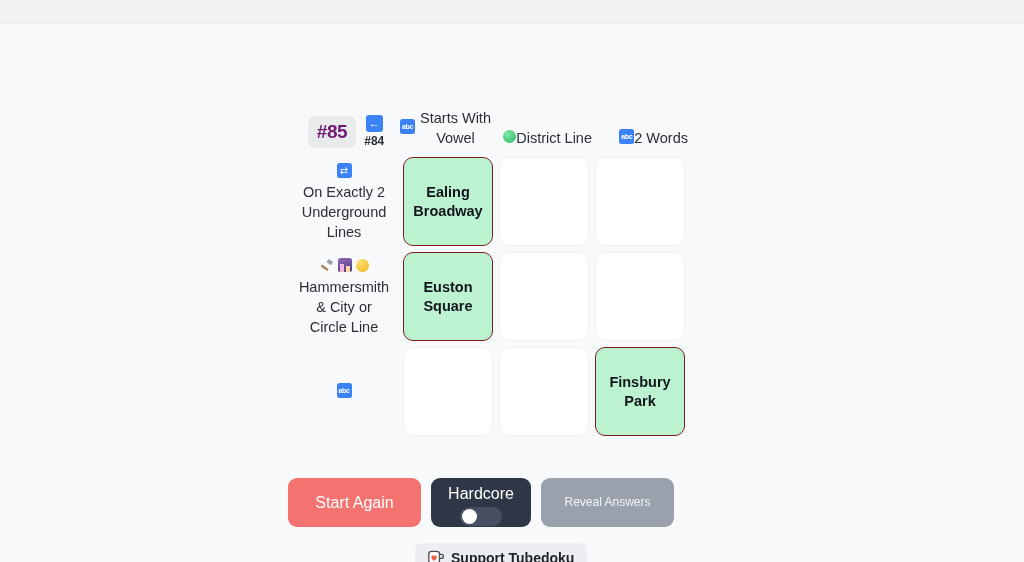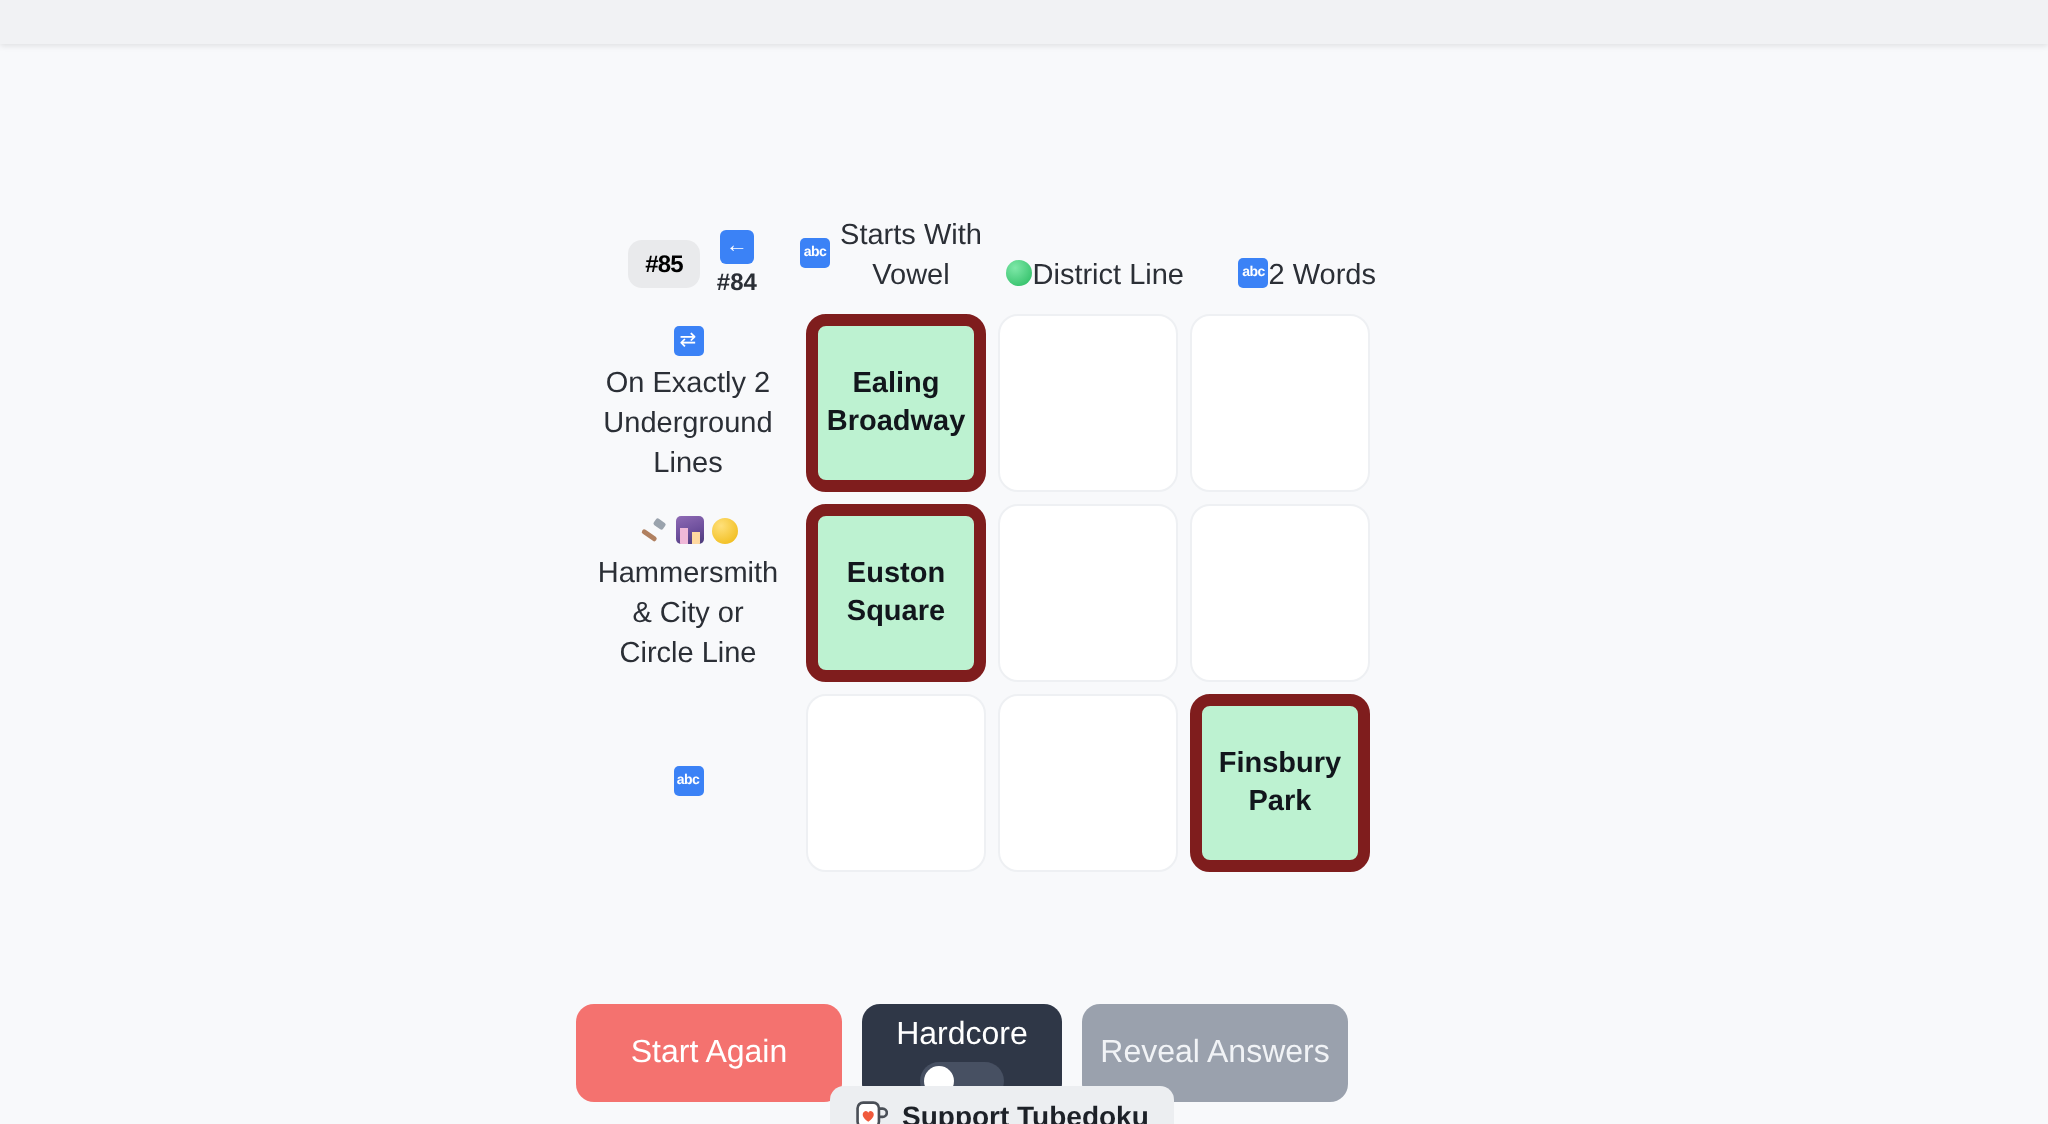--- a/index.html
+++ b/index.html
@@ -79,24 +79,24 @@
     align-items: center;
     justify-content: center;
     gap: 8px;
     padding-bottom: 6px;
   }
 
   #puzzle-number {
     background: #e9eaec;
     border-radius: 7px;
     padding: 5px 9px;
-    font-size: 12px;
+    font-size: 19px;
     font-weight: bold;
     letter-spacing: -0.4px;
-    color: #000000;
+    color: #701a75;
   }
 
   #prev-puzzle {
     display: flex;
     flex-direction: column;
     align-items: center;
     gap: 2px;
     cursor: pointer;
   }
   #prev-puzzle .prev-label {
@@ -219,33 +219,32 @@
   }
 
   .cell.empty {
     background: #ffffff;
     border: 1px solid #eef0f3;
     color: #2b2f36;
   }
 
   .cell.filled {
     background: #bdf2d1;
-    border: 6px solid #7f1d1d;
+    border: 1px solid #7f1d1d;
     color: #12161c;
   }
 
   
   #actions {
     position: absolute;
     left: 288px;
     top: 456px;
     display: flex;
     gap: 10px;
     align-items: stretch;
-    margin-top: 24px;
   }
 
   .btn {
     border: none;
     border-radius: 9px;
     font-family: "Liberation Sans", sans-serif;
     font-size: 16px;
     color: #ffffff;
     cursor: pointer;
     display: flex;
@@ -285,21 +284,21 @@
     width: 15px; height: 15px;
     border-radius: 50%;
     background: #ffffff;
   }
 
   #reveal-answers-button {
     width: 133px;
     height: 49px;
     background: #9aa1ad;
     color: #f1f3f6;
-    font-size: 16px;
+    font-size: 12px;
   }
 
   
   #support-button {
     position: absolute;
     left: 415px;
     top: 521px;
     height: 29px;
     background: #eceef1;
     border: none;

